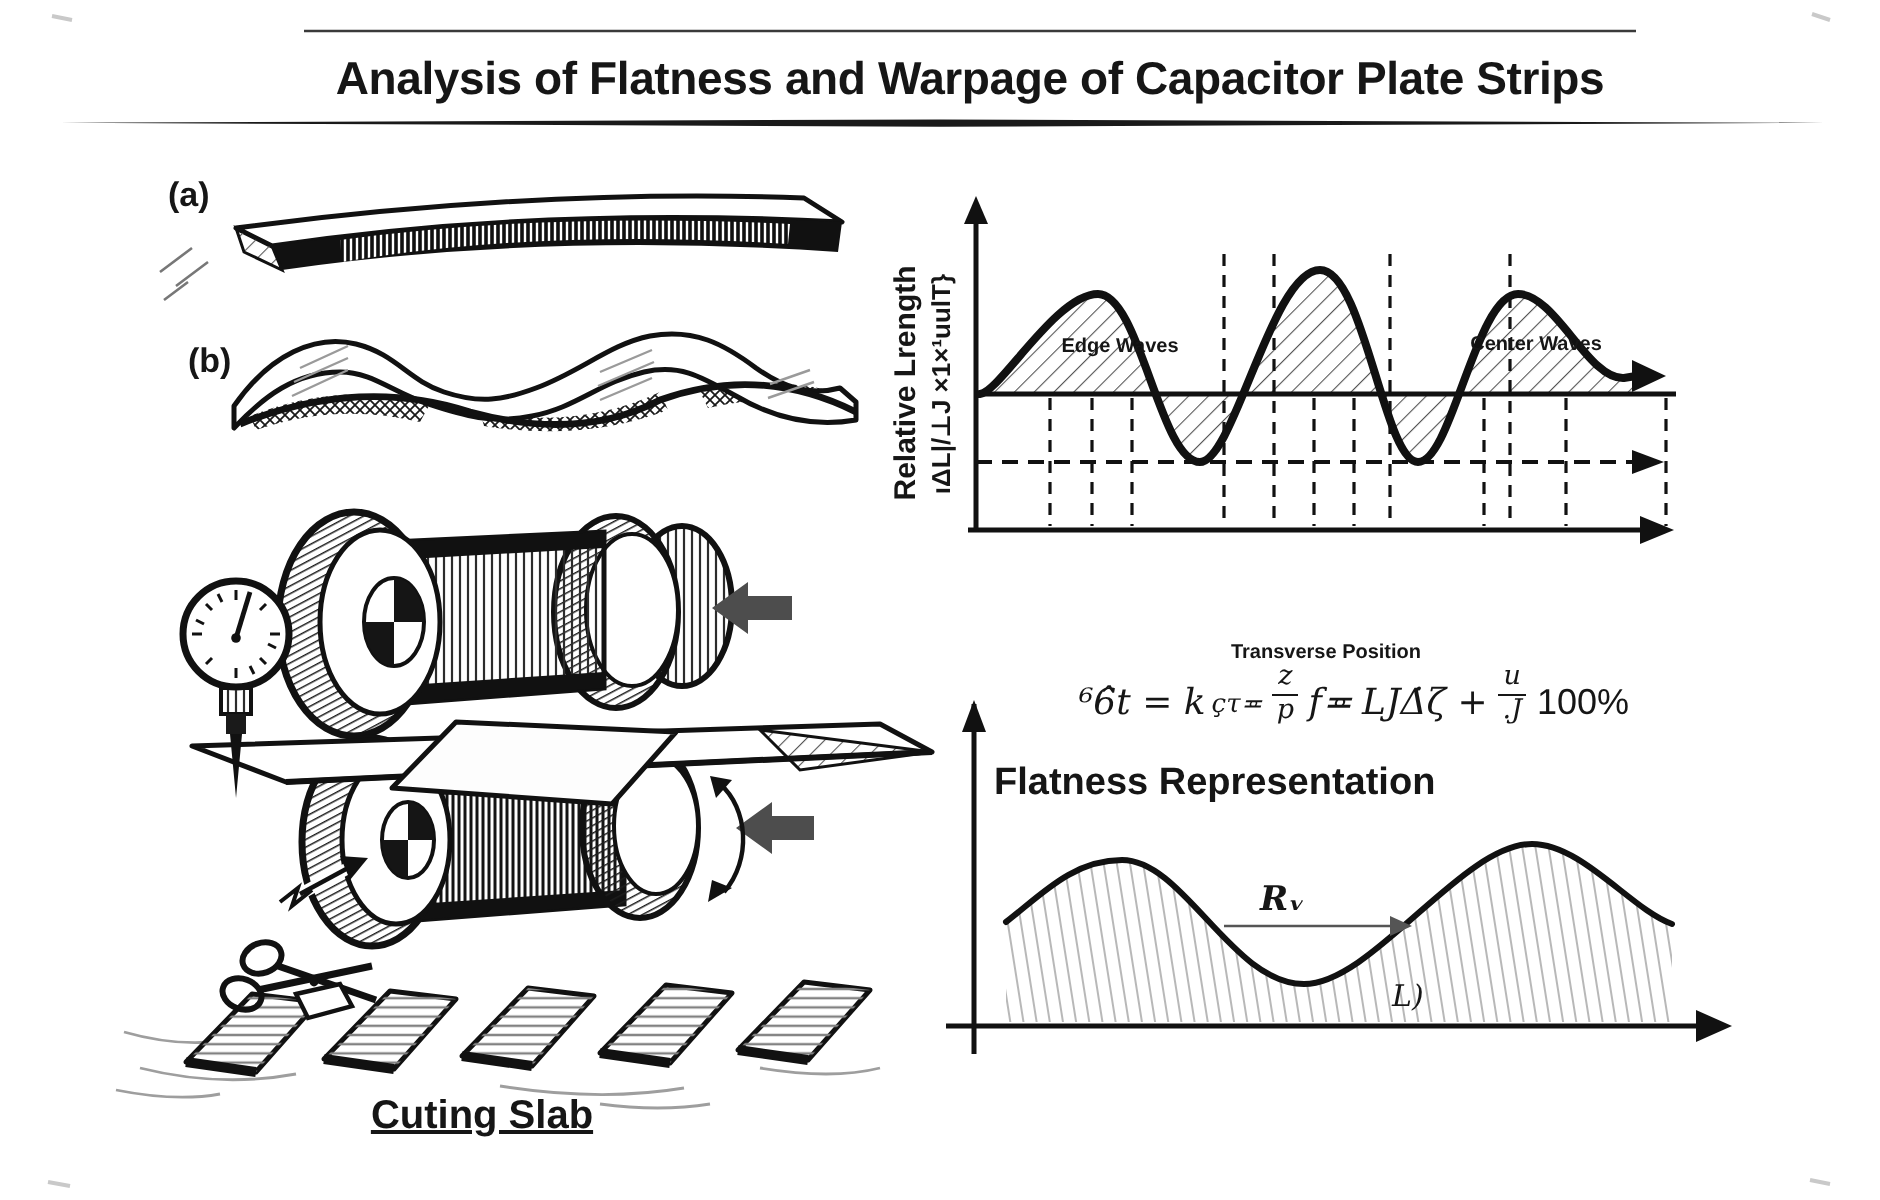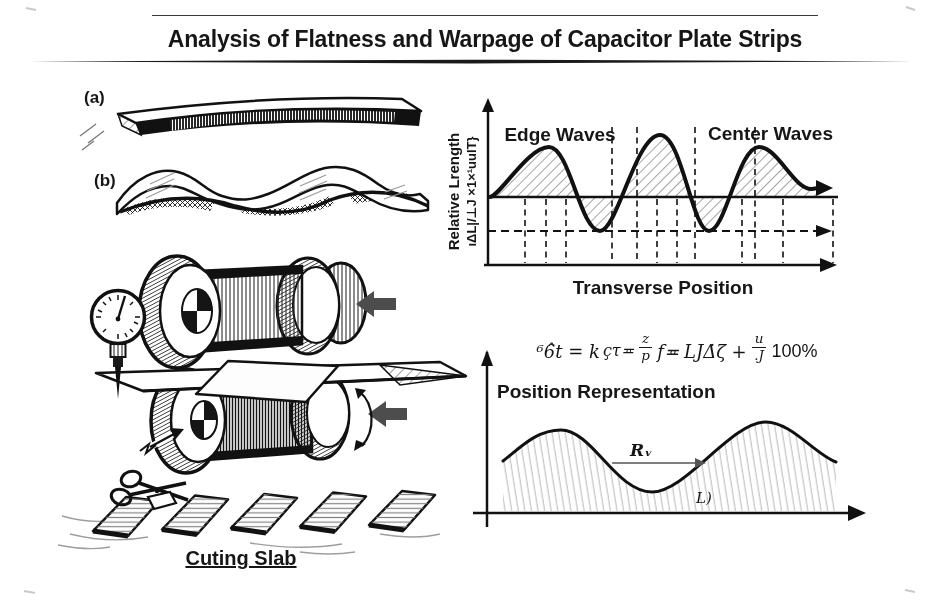--- a/index.html
+++ b/index.html
@@ -3,30 +3,30 @@
 <meta charset="utf-8">
 <style>
   html,body{margin:0;padding:0;background:#ffffff;}
   #page{position:relative;width:940px;height:600px;background:#ffffff;overflow:hidden;
         font-family:"Liberation Sans","DejaVu Sans",sans-serif;color:#161616;}
   .ov{position:absolute;white-space:nowrap;}
   .ctr{text-align:center;}
   #art{position:absolute;left:0;top:0;}
   .title{font-size:23px;font-weight:bold;letter-spacing:-0.2px;}
   .h17{font-size:17px;font-weight:bold;}
-  .h15{font-size:19px;font-weight:bold;}
+  .h15{font-size:10px;font-weight:bold;margin-top:44px;}
   .h19{font-size:19px;font-weight:bold;}
   .h16{font-size:16px;font-weight:bold;}
   .h20{font-size:20px;font-weight:bold;text-decoration:underline;}
   .ylab1{font-size:15px;font-weight:bold;transform:rotate(-90deg);transform-origin:center;}
   .ylab2{font-size:13px;font-weight:bold;transform:rotate(-90deg);transform-origin:center;}
   .math{font-family:"DejaVu Serif","Liberation Serif",serif;font-style:italic;text-align:center;}
   #formula{display:flex;justify-content:center;align-items:flex-end;gap:5px;height:34px;
            font-family:"DejaVu Serif","Liberation Serif",serif;font-style:italic;font-size:18px;}
-  #formula .sub{font-size:16px;align-self:flex-end;margin-left:-2px;margin-bottom:2px;}
+  #formula .sub{font-size:13px;align-self:flex-end;margin-left:-2px;margin-bottom:2px;}
   .frac{display:inline-flex;flex-direction:column;align-items:center;line-height:1;font-size:13.5px;}
   .frac .num{border-bottom:1.6px solid #161616;padding:0 3px 1px;}
   .frac .den{padding-top:1px;}
 </style>
 </head>
 <body>
 
 <div id="page">
 
 <svg id="art" width="940" height="600" viewBox="0 0 940 600">
@@ -268,17 +268,17 @@
       </span>
   <span>f≖</span>
   <span>LJΔ̇ζ +</span>
   <span class="frac">
         <span class="num">u</span>
         <span class="den">.J</span>
       </span>
   <span style="font-style:normal;font-family:'Liberation Sans',sans-serif;">100%</span>
 </div>
 
-<div class="ov h19" style="left:497px;top:381px;">Position Representation</div>
+<div class="ov h19" style="left:497px;top:381px;">Flatness Representation</div>
 <div class="ov math" style="left:630px;top:440px;font-size:17px;font-weight:bold;">Rᵥ</div>
 <div class="ov math" style="left:696px;top:489px;font-size:15px;">L)</div>
 
 </div>
 
 </body></html>

